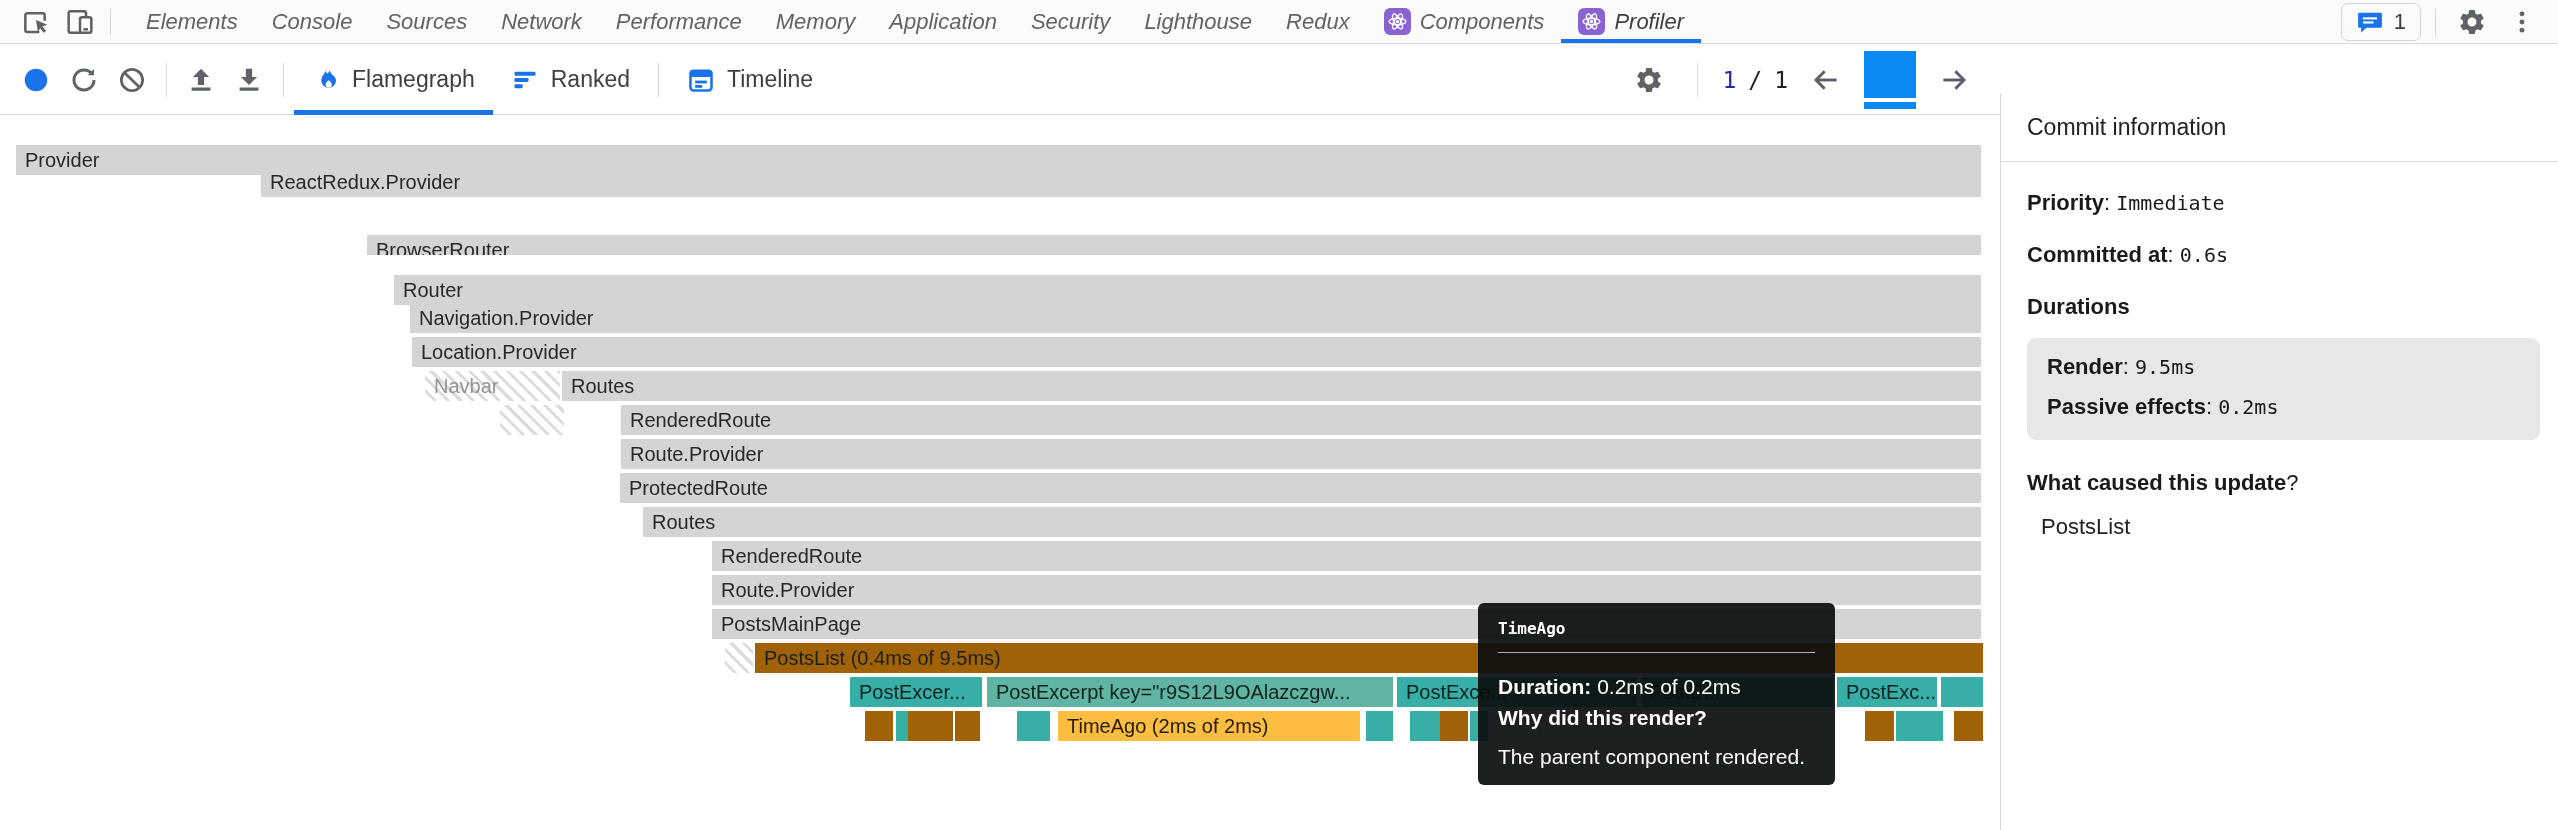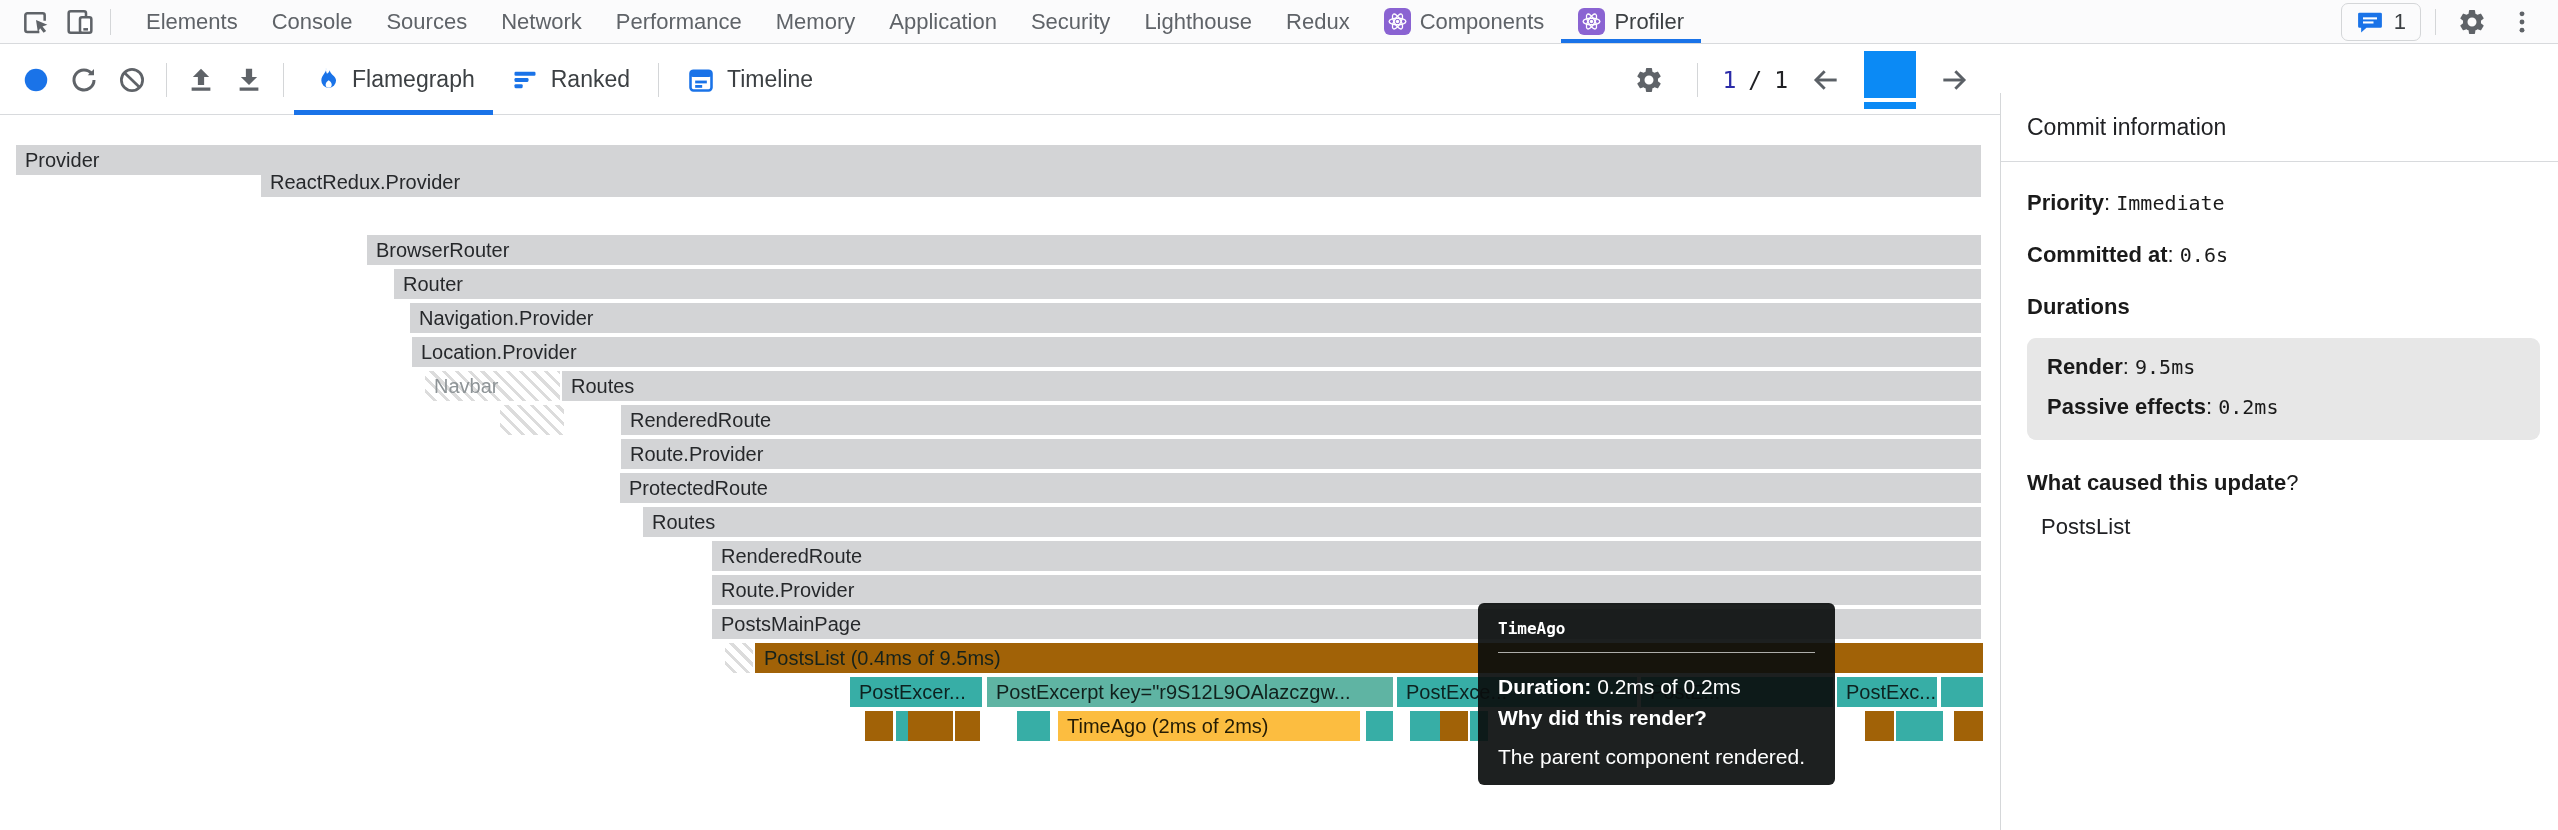--- a/index.html
+++ b/index.html
@@ -6,21 +6,21 @@
   html,body { width:2558px; height:830px; overflow:hidden; background:#fff;
     font-family:"Liberation Sans", sans-serif; }
 
   
   #row1 { position:absolute; left:0; top:0; width:2558px; height:44px;
     background:#fbfbfc; border-bottom:1px solid #d8dadd;
     display:flex; align-items:center; padding:0 14px; }
   .icon-btn { display:flex; align-items:center; justify-content:center;
     width:44px; height:40px; cursor:pointer; flex:0 0 auto; }
   .vdiv { width:1px; height:26px; background:#d4d6d8; margin:0 8px; flex:0 0 auto; }
-  #tabs { display:flex; align-items:center; height:100%; margin-left:10px; }
+  #tabs { display:flex; align-items:center; height:100%; margin-left:10px;font-style:italic; }
   .dtab { display:flex; align-items:center; gap:9px; height:100%;
     padding:0 17px; font-size:22px; color:#5f6368; cursor:pointer; position:relative; white-space:nowrap; }
   .dtab.active { color:#3c4043; }
   .dtab.active::after { content:""; position:absolute; left:0; right:0; bottom:0;
     height:4px; background:#1a73e8; }
   .react-badge { width:27px; height:27px; border-radius:6px; background:#8a63d2;
     display:inline-flex; align-items:center; justify-content:center; }
   #row1-right { margin-left:auto; display:flex; align-items:center; gap:6px; }
   #comment-btn { display:flex; align-items:center; gap:10px; border:1px solid #d4d6d8;
     border-radius:7px; padding:4px 14px; font-size:22px; color:#3c4043; cursor:pointer; }
@@ -283,22 +283,22 @@
     <div class="tt-line">
       <b>Duration:</b> <span>0.2ms of 0.2ms</span>
     </div>
     <div class="tt-line">
       <b>Why did this render?</b>
     </div>
     <div class="tt-value">The parent component rendered.</div>
   </div>
 <div class="fbar gray" style="left: 16px; top: 18px; width: 1965px; height: 30px; margin-top: 12px;">Provider</div>
     <div class="fbar gray" style="left: 261px; top: 52px; width: 1720px; height: 30px;">ReactRedux.Provider</div>
-    <div class="fbar gray" style="left: 367px; top: 120px; width: 1614px; height: 30px;">BrowserRouter</div>
-    <div class="fbar gray" style="left: 394px; top: 154px; width: 1587px; height: 30px;">Router</div>
+    <div class="fbar gray" style="left: 367px; top: 120px; width: 1614px; height: 20px;">BrowserRouter</div>
+    <div class="fbar gray" style="left: 394px; top: 160px; width: 1587px; height: 30px;">Router</div>
     <div class="fbar gray" style="left: 410px; top: 188px; width: 1571px; height: 30px;">Navigation.Provider</div>
     <div class="fbar gray" style="left: 412px; top: 222px; width: 1569px; height: 30px;">Location.Provider</div>
     <div class="fbar hatched" style="left: 425px; top: 256px; width: 135px; height: 30px;">Navbar</div>
     <div class="fbar gray" style="left: 562px; top: 256px; width: 1419px; height: 30px;">Routes</div>
     <div class="fbar hatched" style="left: 500px; top: 290px; width: 64px; height: 30px;"></div>
     <div class="fbar gray" style="left: 621px; top: 290px; width: 1360px; height: 30px;">RenderedRoute</div>
     <div class="fbar gray" style="left: 621px; top: 324px; width: 1360px; height: 30px;">Route.Provider</div>
     <div class="fbar gray" style="left: 620px; top: 358px; width: 1361px; height: 30px;">ProtectedRoute</div>
     <div class="fbar gray" style="left: 643px; top: 392px; width: 1338px; height: 30px;">Routes</div>
     <div class="fbar gray" style="left: 712px; top: 426px; width: 1269px; height: 30px;">RenderedRoute</div>

